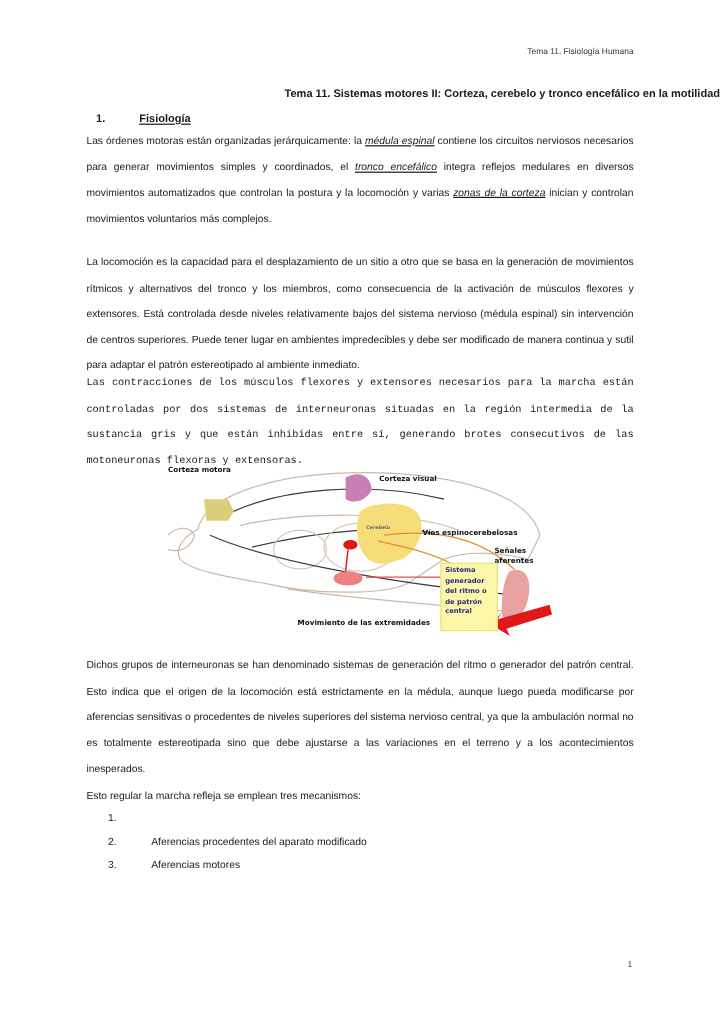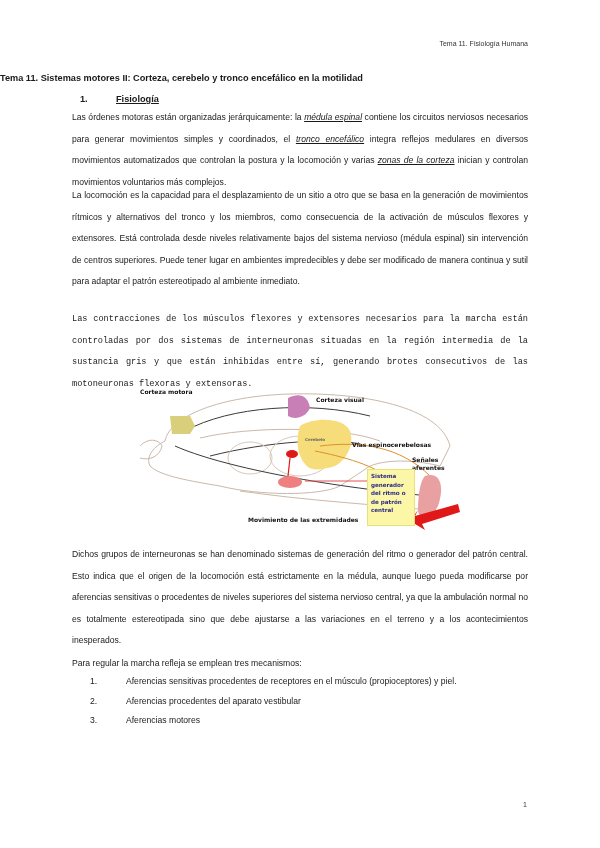--- a/index.html
+++ b/index.html
@@ -6,37 +6,37 @@
     body {
       width: 600px; height: 848px; position: relative; overflow: hidden;
       font-family: "Liberation Sans", "DejaVu Sans", sans-serif;
       color: #1a1a1a;
     }
     .header-right {
       position: absolute; top: 40px; right: 72px;
       font-size: 7px; color: #333;
     }
     .title {
-      position: absolute; top: 73px; left: 0; width: 600px; text-align: left;
+      position: absolute; top: 73px; left: 0; width: 600px; text-align: right;
       font-size: 9.2px; font-weight: bold; color: #1a1a1a;
     }
     .section-heading {
       position: absolute; top: 94px; left: 72px;
       font-size: 9.2px; font-weight: bold;
     }
     .section-heading .num { display: inline-block; width: 36px; padding-left: 8px; }
     .section-heading .label { text-decoration: underline; }
     .para {
       position: absolute; left: 72px; width: 456px;
       font-size: 8.6px; line-height: 21.5px; text-align: justify;
       text-align-last: left;
     }
     .para .u { text-decoration: underline; font-style: italic; }
     #p1 { top: 107px; }
-    #p2 { top: 185px; }
+    #p2 { top: 208px; }
     #p3 { top: 309px; font-family: Liberation Mono, monospace; }
     #p4 { top: 544px; }
     #p5 { top: 653px; }
     .list {
       position: absolute; top: 672px; left: 72px; width: 456px;
       margin: 0; padding: 0; list-style: none;
       font-size: 8.6px; line-height: 19.5px;
     }
     .list li { display: flex; }
     .list .n { width: 36px; padding-left: 18px; box-sizing: content-box; }
@@ -112,30 +112,29 @@
   <div class="fig-label" style="left:176px;top:10px;">Corteza visual</div>
   <div class="fig-label" style="left:165px;top:50px;font-size:4px;color:#666;">Cerebelo</div>
   <div class="fig-label" style="left:212px;top:55px;">Vías espinocerebelosas</div>
   <div class="fig-label" style="left:272px;top:70px;width:40px;">Señales aferentes</div>
   <div class="fig-label" style="left:108px;top:130px;">Movimiento de las extremidades</div>
 </div>
 <div class="fig-box">Sistema generador del ritmo o de patrón central</div>
 
 <div class="para" id="p4">Dichos grupos de interneuronas se han denominado sistemas de generación del ritmo o generador del patrón central. Esto indica que el origen de la locomoción está estrictamente en la médula, aunque luego pueda modificarse por aferencias sensitivas o procedentes de niveles superiores del sistema nervioso central, ya que la ambulación normal no es totalmente estereotipada sino que debe ajustarse a las variaciones en el terreno y a los acontecimientos inesperados.</div>
 
-<div class="para" id="p5">Para regular la marcha refleja se emplean tres mecanismos:</div>
+<div class="para" id="p5">Esto regular la marcha refleja se emplean tres mecanismos:</div>
 
 <ul class="list">
   <li>
       <span class="n">1.</span>
-      <span>Aferencias sensitivas procedentes de receptores en el músculo (propioceptores) y piel.</span>
     </li>
   <li>
       <span class="n">2.</span>
-      <span>Aferencias procedentes del aparato vestibular</span>
+      <span>Aferencias procedentes del aparato modificado</span>
     </li>
   <li>
       <span class="n">3.</span>
       <span>Aferencias motores</span>
     </li>
 </ul>
 
 <div class="page-num">1</div>
 
 </body></html>

